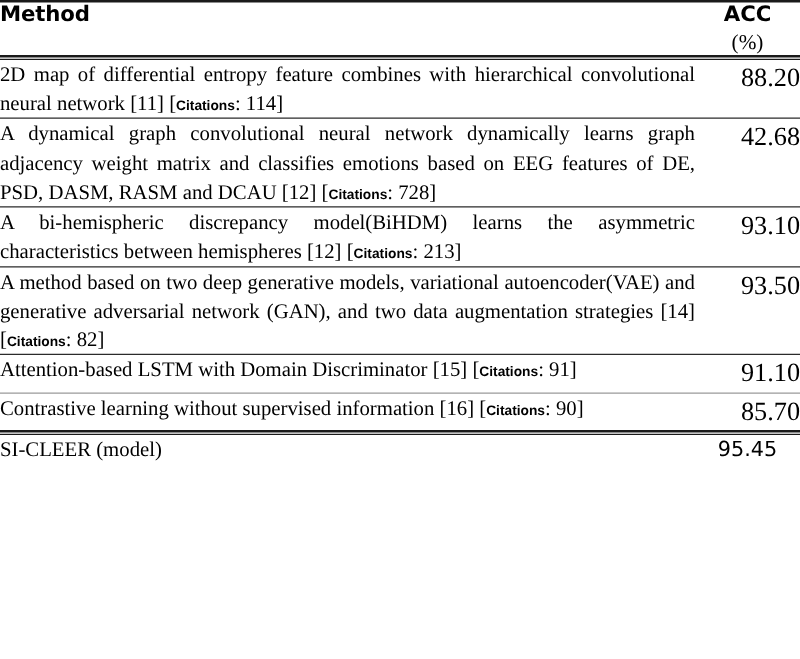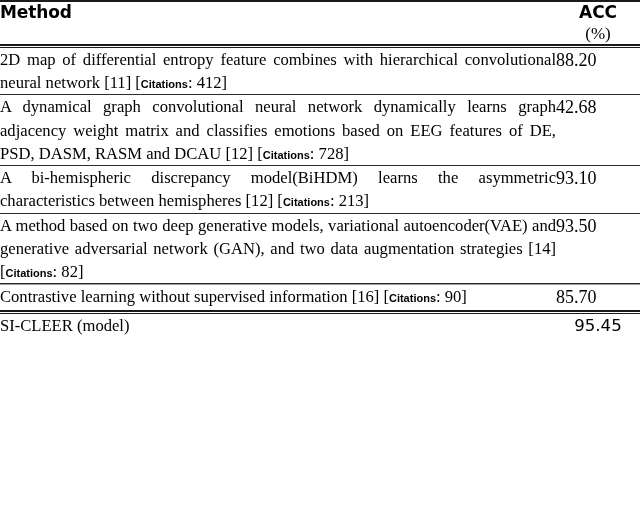--- a/index.html
+++ b/index.html
@@ -100,23 +100,23 @@
   .cell-method {
     padding: 6px 14px 7px 12px;
     font-size: 16.6px;
     line-height: 1.40;
     text-align: justify;
     text-justify: inter-word;
     hyphens: manual;
   }
   .cell-acc {
     padding: 6px 12px 7px 0;
-    font-size: 18px;
-    line-height: 1.40;
-    text-align: left;
+    font-size: 21px;
+    line-height: 1.40;
+    text-align: right;
     white-space: nowrap;
   }
   .cell-acc-inner { display: inline-block; }
 
   .cit {
     font-family: Liberation Sans, sans-serif;
     font-weight: bold;
     font-size: 11px;
   }
 
@@ -170,21 +170,21 @@
         </td>
       </tr>
 
       <tr class="rule-row">
         <td colspan="2" class="rule-line">
           <div class="rule-double"></div>
         </td>
       </tr>
 
       <tr class="body-row">
-        <td class="cell-method"><span>2D map of differential entropy feature combines with hierarchical convolutional neural network [11] [</span><span class="cit">Citations</span><span>: 412]</span></td>
+        <td class="cell-method"><span>2D map of differential entropy feature combines with hierarchical convolutional neural network [11] [</span><span class="cit">Citations</span><span>: 114]</span></td>
         <td class="cell-acc"><span class="cell-acc-inner">88.20</span></td>
       </tr>
 
       <tr class="rule-row">
         <td colspan="2" class="rule-line">
           <div class="rule-thin"></div>
         </td>
       </tr>
 
       <tr class="body-row">
@@ -213,20 +213,24 @@
         <td class="cell-method"><span>A method based on two deep generative models, variational autoencoder(VAE) and generative adversarial network (GAN), and two data augmentation strategies [14] [</span><span class="cit">Citations</span><span>: 82]</span></td>
         <td class="cell-acc"><span class="cell-acc-inner">93.50</span></td>
       </tr>
 
       <tr class="rule-row">
         <td colspan="2" class="rule-line">
           <div class="rule-thin"></div>
         </td>
       </tr>
 
+      <tr class="body-row">
+        <td class="cell-method"><span>Attention-based LSTM with Domain Discriminator [15] [</span><span class="cit">Citations</span><span>: 91]</span></td>
+        <td class="cell-acc"><span class="cell-acc-inner">91.10</span></td>
+      </tr>
 
       <tr class="rule-row">
         <td colspan="2" class="rule-line">
           <div class="rule-light"></div>
         </td>
       </tr>
 
       <tr class="body-row">
         <td class="cell-method"><span>Contrastive learning without supervised information [16] [</span><span class="cit">Citations</span><span>: 90]</span></td>
         <td class="cell-acc"><span class="cell-acc-inner">85.70</span></td>

